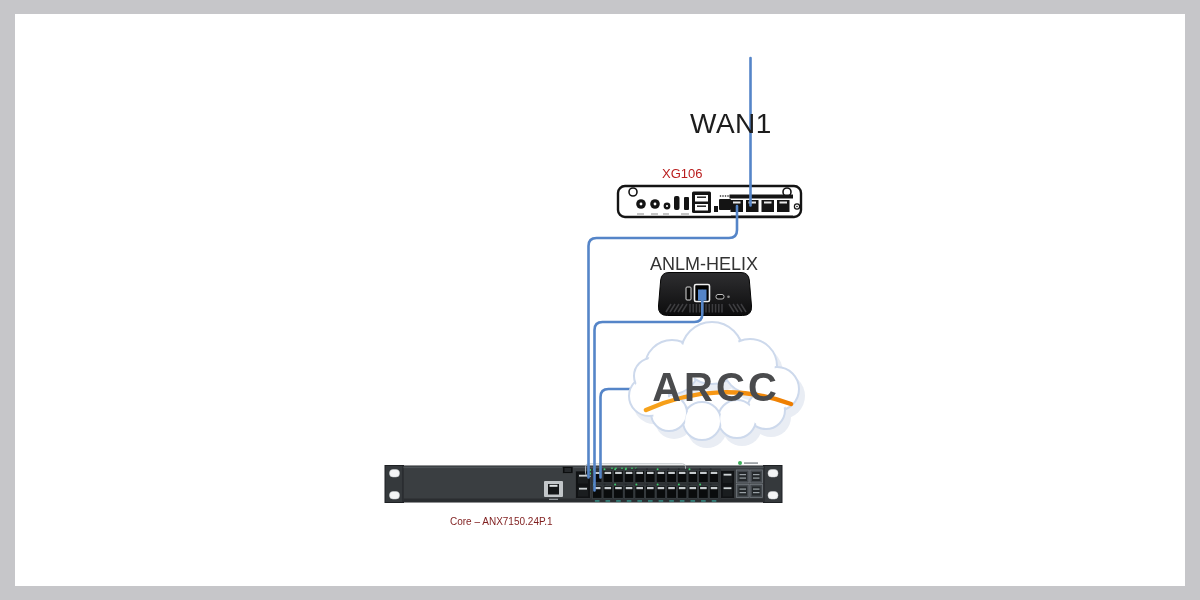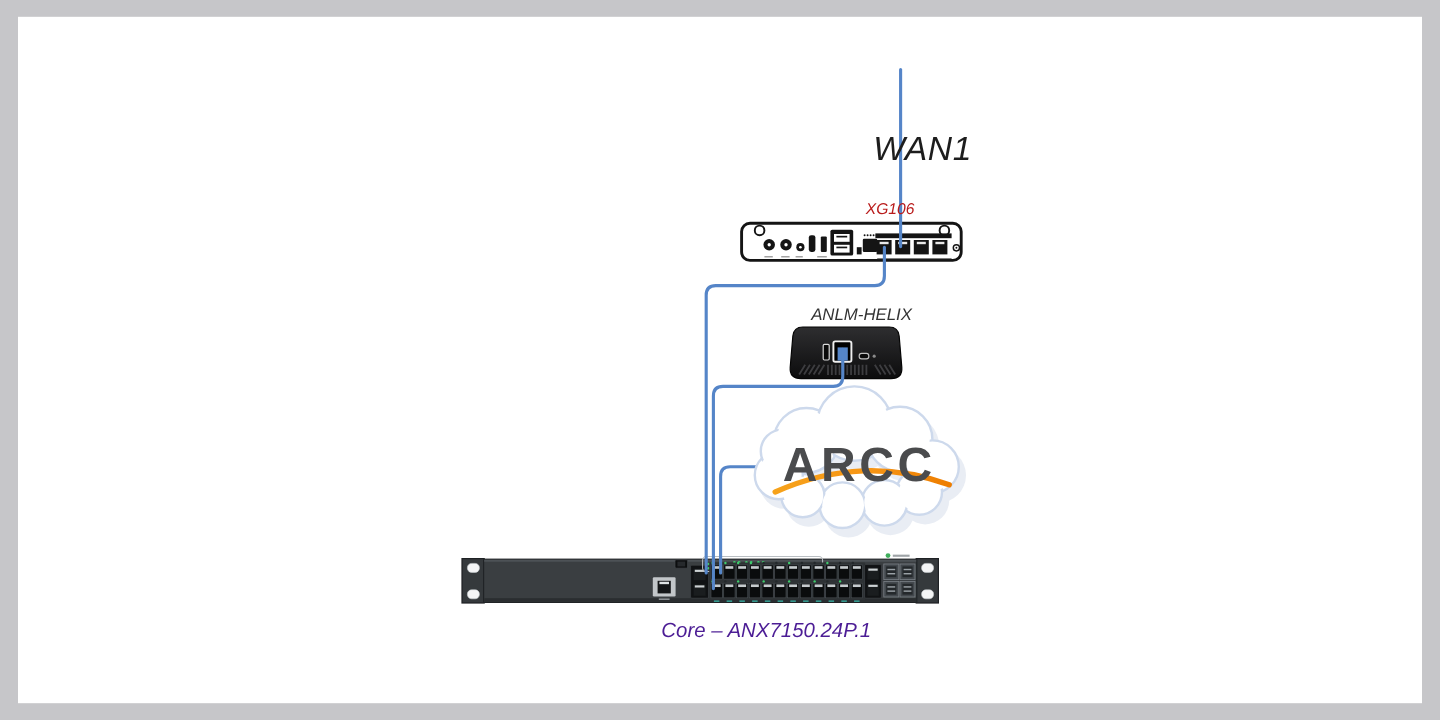--- a/index.html
+++ b/index.html
@@ -6,25 +6,25 @@
   body{
     width:1200px;height:600px;position:relative;overflow:hidden;
     background:#c6c6c9;
     font-family:"Liberation Sans", sans-serif;
   }
   .canvas{
     position:absolute;left:15px;top:14px;right:15px;bottom:14px;
     background:#ffffff;
   }
   svg.diagram{position:absolute;left:0;top:0;width:1200px;height:600px;z-index:1;}
-  .lbl{position:absolute;z-index:2;text-align:right;color:#2b2b2b;font-style:italic;}
+  .lbl{position:absolute;z-index:2;text-align:left;color:#2b2b2b;}
   .lbl-wan{left:690px;top:108px;width:120px;font-size:28px;color:#1d1d1d;letter-spacing:.5px;}
   .lbl-fw{left:662px;top:166px;width:100px;font-size:13px;color:#b91c1c;}
-  .lbl-hx{left:650px;top:254px;width:110px;font-size:14px;color:#333;}
-  .lbl-core{left:426px;top:516px;width:300px;font-size:17px;color:#4c1d95;}
+  .lbl-hx{left:650px;top:254px;width:110px;font-size:18px;color:#333;}
+  .lbl-core{left:450px;top:516px;width:300px;font-size:10px;color:#7f1d1d;}
 </style>
 </head>
 <body>
 
 <div class="canvas"></div>
 
 <svg class="diagram" viewBox="0 0 1200 600">
   <defs>
     <linearGradient id="helixGrad" x1="0" y1="0" x2="0" y2="1">
       <stop offset="0" stop-color="#2e2e30"></stop>

